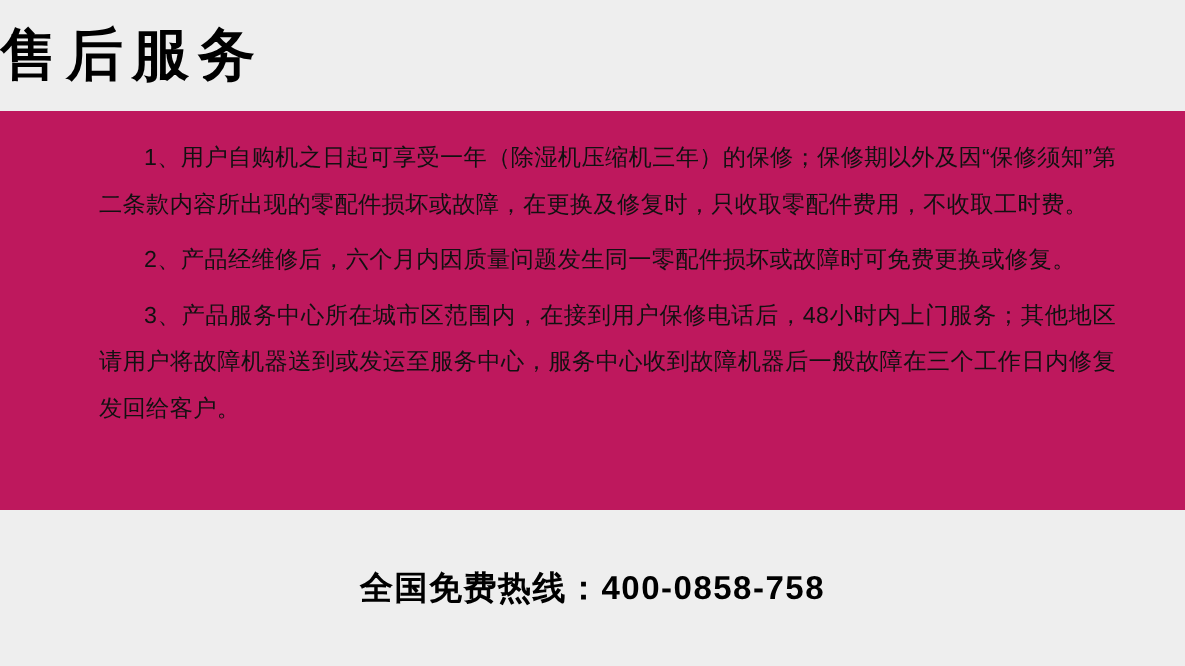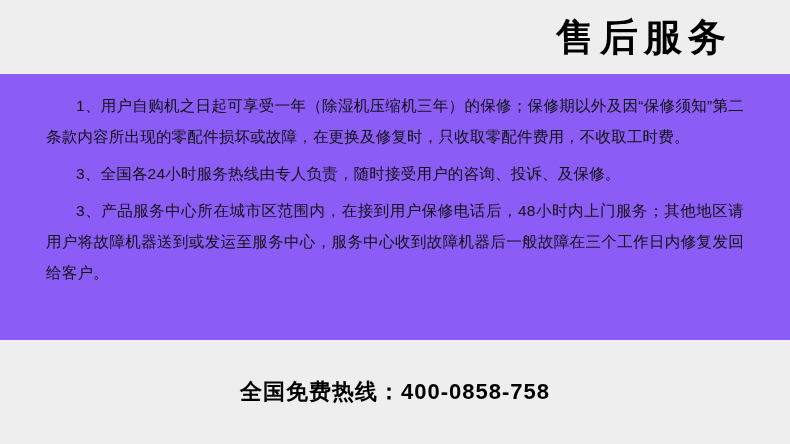--- a/index.html
+++ b/index.html
@@ -35,36 +35,36 @@
     bottom: 0;
     width: 790px;
     height: 104px;
     background: #eeeeee;
   }
   .title {
     position: absolute;
     left: 0;
     top: 12px;
     width: 732px;
-    text-align: right;
+    text-align: left;
     font-size: 38px;
     font-weight: bold;
     letter-spacing: 6px;
     color: #000000;
     line-height: 50px;
   }
   .body-area {
     position: absolute;
     left: 0;
     top: 74px;
     width: 790px;
     height: 266px;
-    background: #8b5cf6;
+    background: #be185d;
     box-sizing: border-box;
-    padding: 16px 46px 0 46px;
+    padding: 16px 46px 0 66px;
   }
   .para {
     font-size: 15.5px;
     line-height: 31px;
     color: #111111;
     text-indent: 30px;
     margin: 0 0 6px 0;
     text-align: justify;
     letter-spacing: 0.2px;
   }
@@ -92,21 +92,21 @@
 <body>
 
 <div class="page">
 
   <div class="band-top"></div>
 
   <div class="title">售后服务</div>
 
   <div class="body-area">
     <p class="para">1、用户自购机之日起可享受一年（除湿机压缩机三年）的保修；保修期以外及因“保修须知”第二条款内容所出现的零配件损坏或故障，在更换及修复时，只收取零配件费用，不收取工时费。</p>
-    <p class="para">3、全国各24小时服务热线由专人负责，随时接受用户的咨询、投诉、及保修。</p>
+    <p class="para">2、产品经维修后，六个月内因质量问题发生同一零配件损坏或故障时可免费更换或修复。</p>
     <p class="para">3、产品服务中心所在城市区范围内，在接到用户保修电话后，48小时内上门服务；其他地区请用户将故障机器送到或发运至服务中心，服务中心收到故障机器后一般故障在三个工作日内修复发回给客户。</p>
   </div>
 
   <div class="band-bottom"></div>
 
   <div class="footer">
     <div class="footer-line">全国免费热线：400-0858-758</div>
   </div>
 
 </div>

